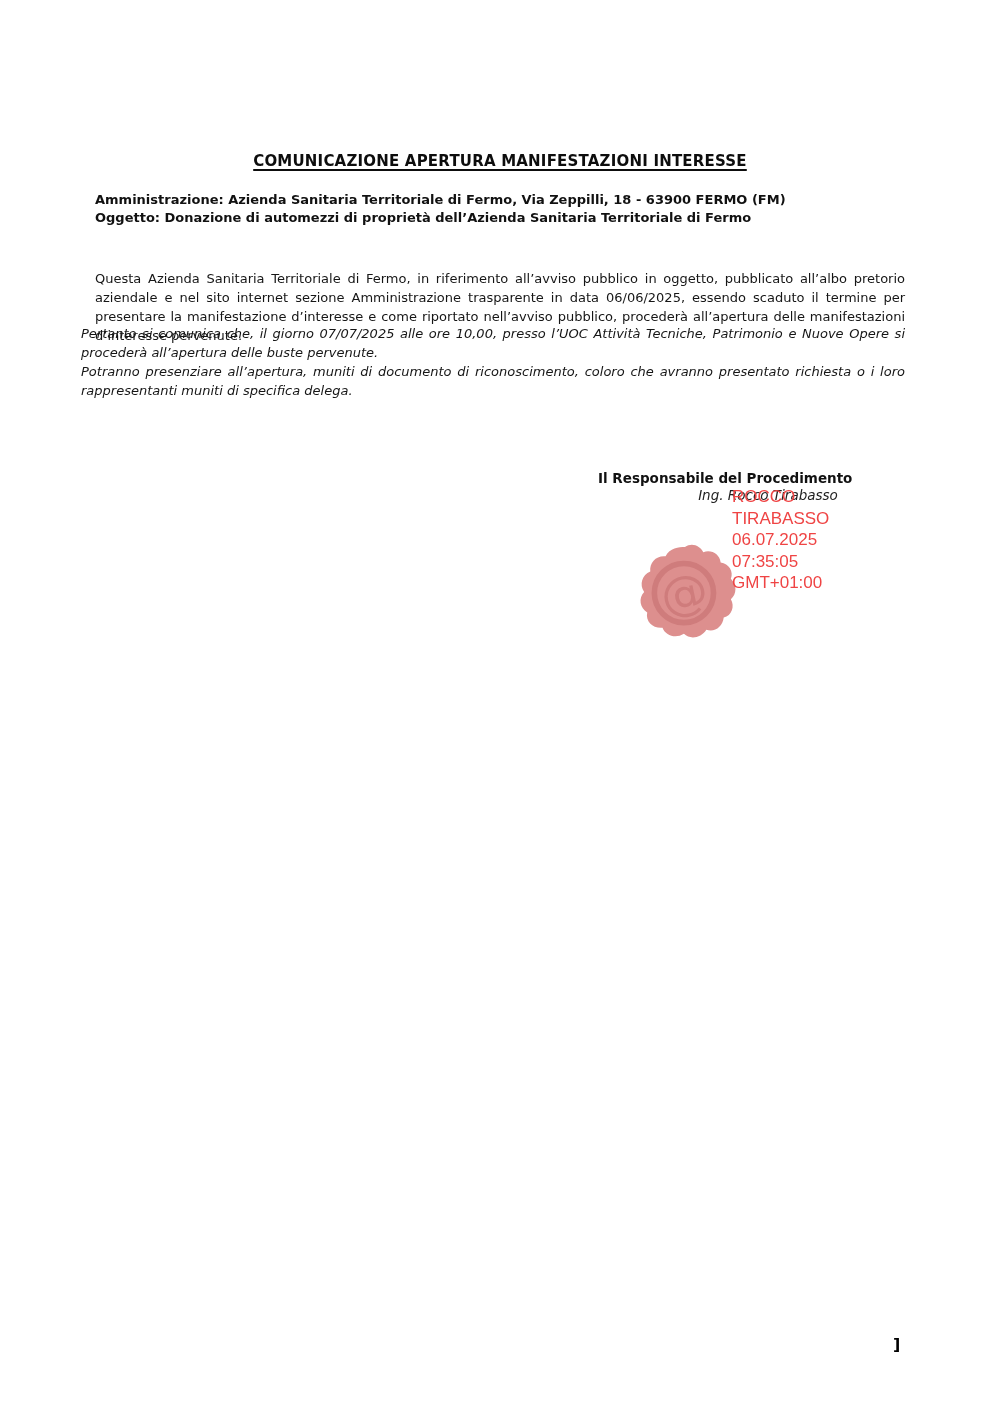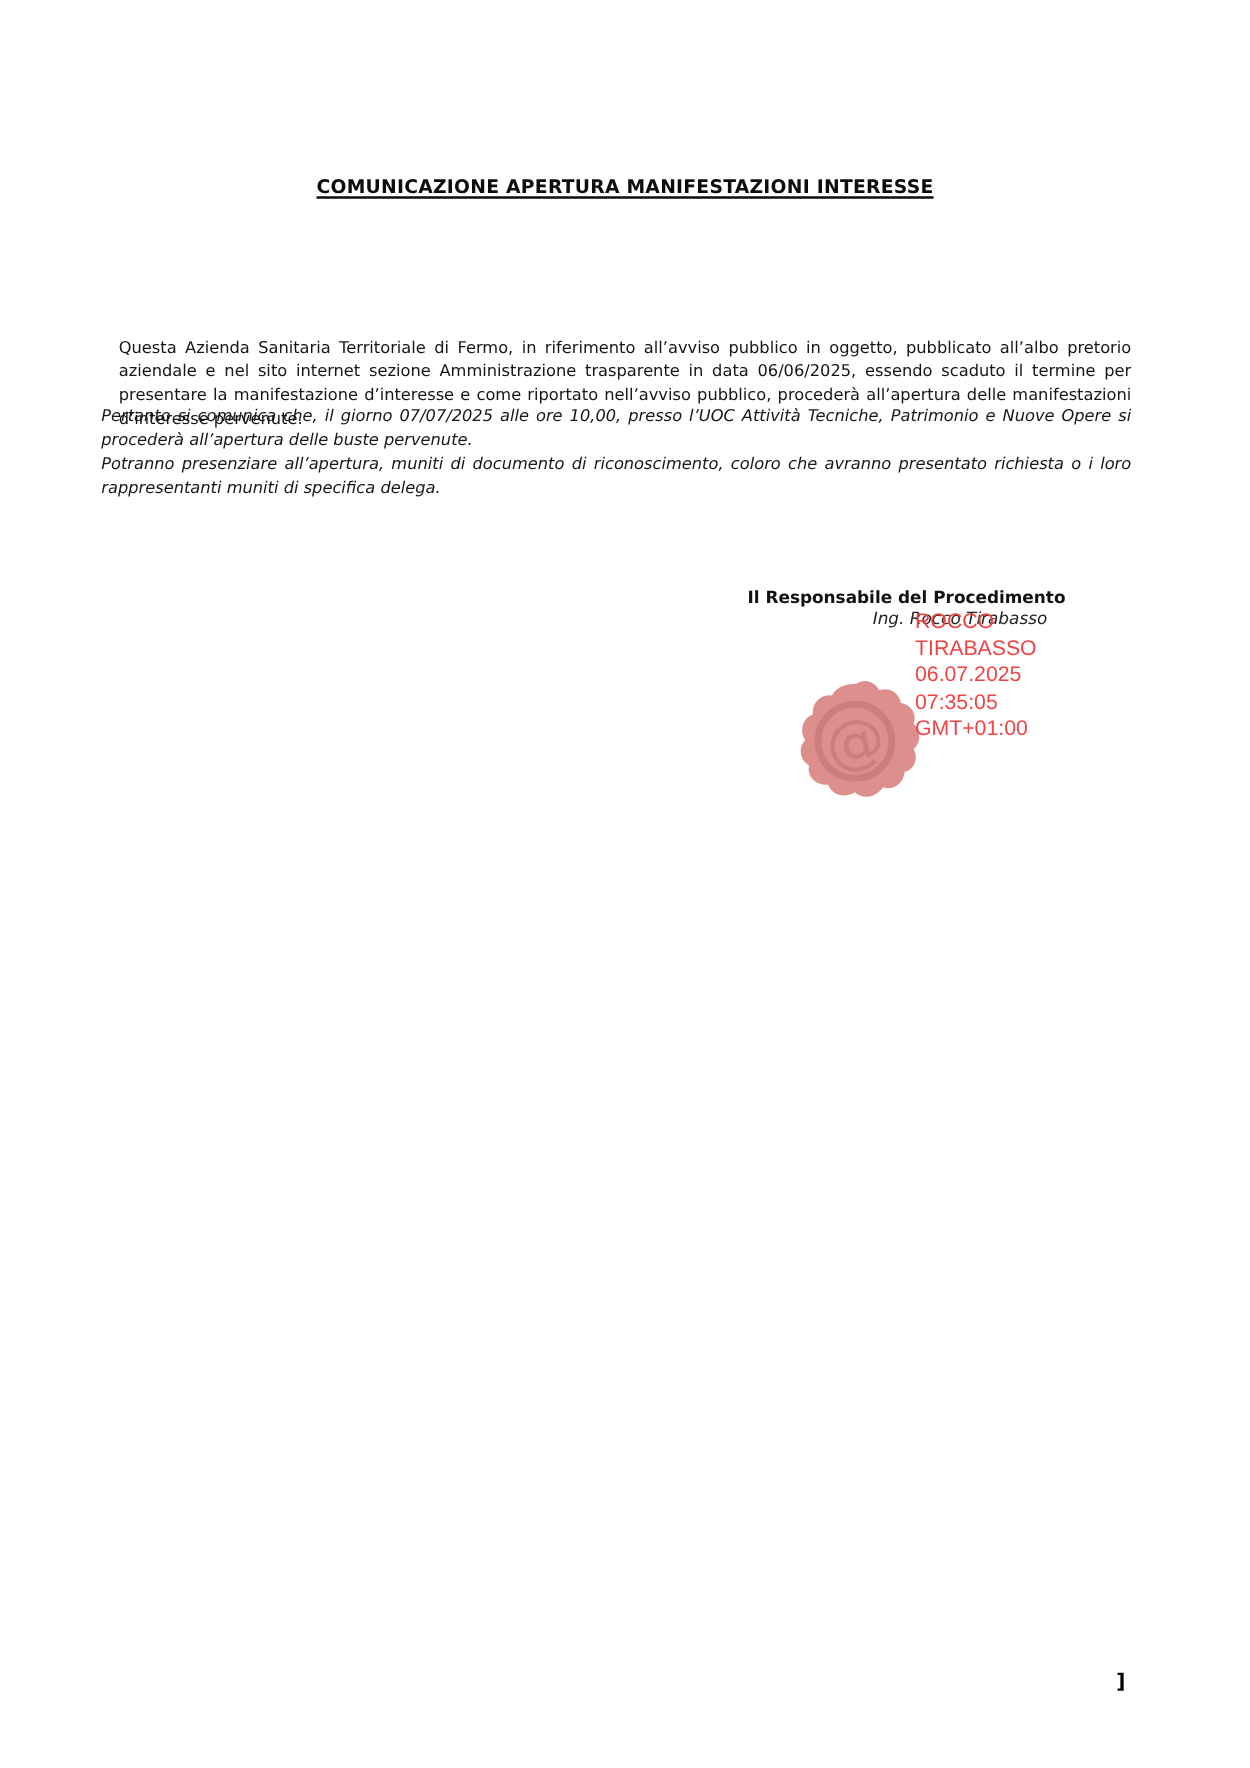--- a/index.html
+++ b/index.html
@@ -14,21 +14,21 @@
     background: #ffffff;
     font-family: "DejaVu Sans", sans-serif;
     color: #1a1a1a;
     overflow: hidden;
   }
   .doc-title {
     position: absolute;
     left: 95px;
     right: 95px;
     top: 140px;
-    margin: 0;
+    margin: 12px;
     text-align: center;
     font-size: 15px;
     line-height: 18px;
     font-weight: bold;
     color: #0d0d0d;
     text-decoration: underline;
     text-underline-offset: 3px;
     text-decoration-thickness: 1.5px;
     letter-spacing: 0.2px;
   }
@@ -118,20 +118,22 @@
   }
 </style>
 </head>
 <body>
 
 <div class="page">
 
   <h1 class="doc-title">COMUNICAZIONE APERTURA MANIFESTAZIONI INTERESSE</h1>
 
   <div class="hdr-block">
+    <div class="hdr-line">Amministrazione: Azienda Sanitaria Territoriale di Fermo, Via Zeppilli, 18 - 63900 FERMO (FM)</div>
+    <div class="hdr-line">Oggetto: Donazione di automezzi di proprietà dell’Azienda Sanitaria Territoriale di Fermo</div>
   </div>
 
   <div class="para-block-1">
     <p class="body-para">Questa Azienda Sanitaria Territoriale di Fermo, in riferimento all’avviso pubblico in oggetto, pubblicato all’albo pretorio aziendale e nel sito internet sezione Amministrazione trasparente in data 06/06/2025, essendo scaduto il termine per presentare la manifestazione d’interesse e come riportato nell’avviso pubblico, procederà all’apertura delle manifestazioni d’interesse pervenute.</p>
   </div>
 
   <div class="para-block-2">
     <p class="body-para">Pertanto si comunica che, il giorno 07/07/2025 alle ore 10,00, presso l’UOC Attività Tecniche, Patrimonio e Nuove Opere si procederà all’apertura delle buste pervenute.</p>
     <p class="body-para">Potranno presenziare all’apertura, muniti di documento di riconoscimento, coloro che avranno presentato richiesta o i loro rappresentanti muniti di specifica delega.</p>
   </div>

